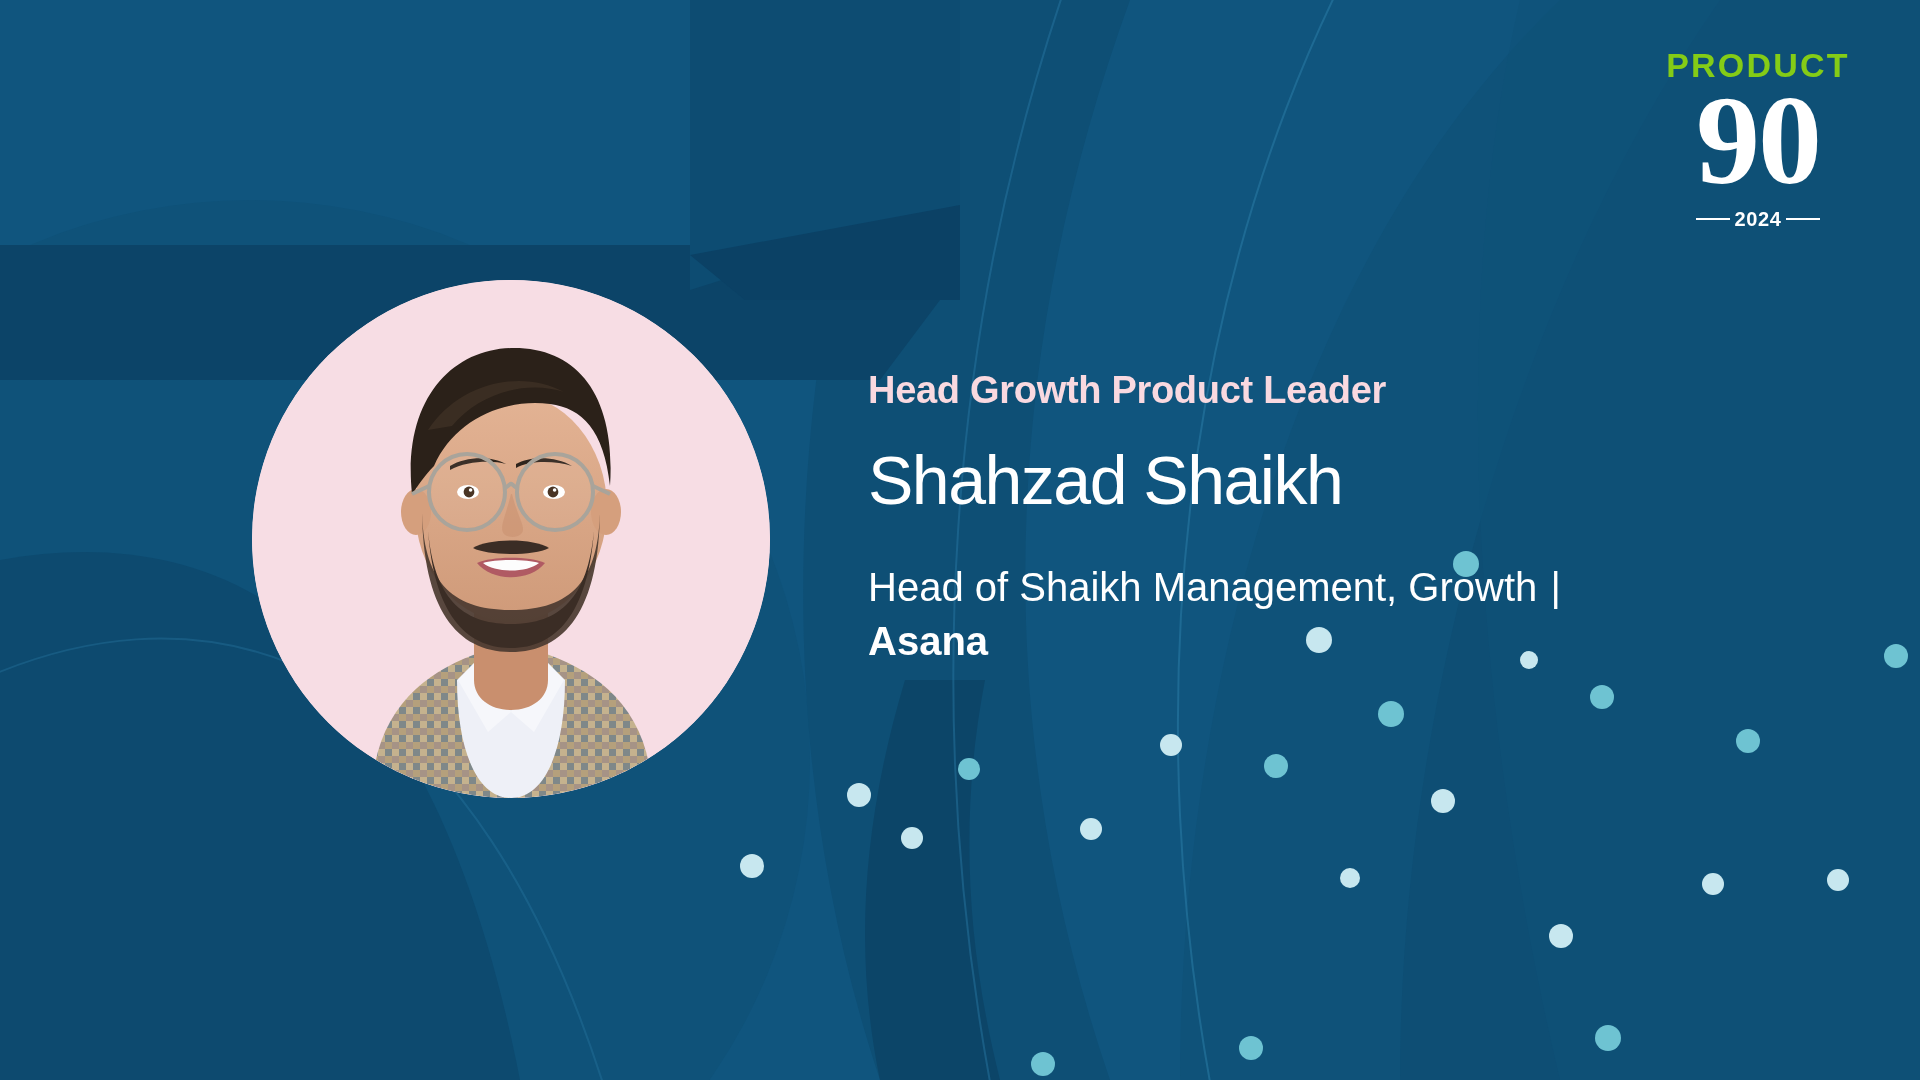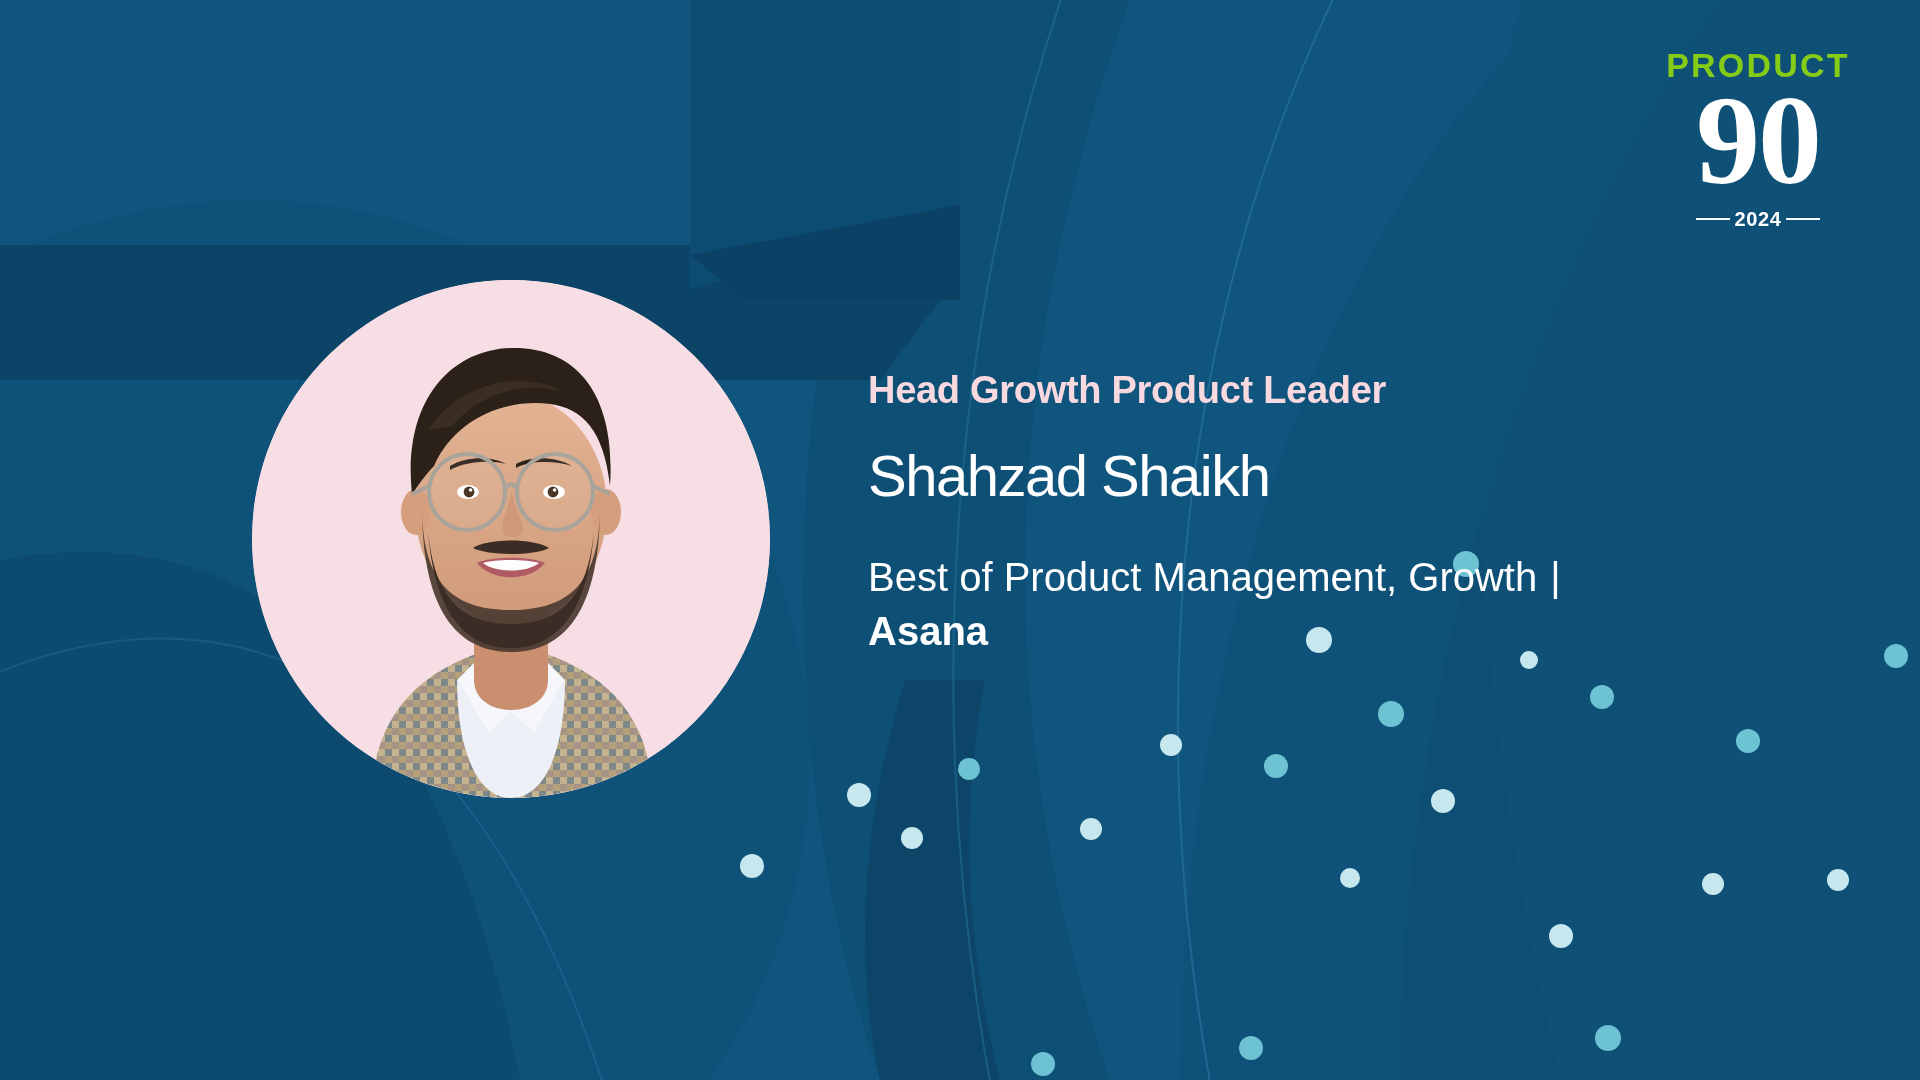--- a/index.html
+++ b/index.html
@@ -44,21 +44,21 @@
   .award-category{
     color:#f9d9e0;
     font-size:38px;
     font-weight:bold;
     letter-spacing:-0.3px;
     margin:0 0 34px 0;
     line-height:1.1;
   }
   .person-name{
     color:#ffffff;
-    font-size:58px;
+    font-size:68px;
     font-weight:300;
     letter-spacing:-1.5px;
     line-height:1.02;
     margin:0 0 46px 0;
   }
   .person-role{
     color:#ffffff;
     font-size:40px;
     font-weight:300;
     line-height:1.34;
@@ -257,21 +257,21 @@
         <path d="M259,214 C253,238 247,248 252,254 C256,258 266,258 270,253
                  C274,247 266,238 260,214 Z" fill="#c9906f" opacity="0.55"></path>
       </g>
     </svg>
   </div>
 
   <div class="text-block">
     <p class="award-category">Head Growth Product Leader</p>
     <h1 class="person-name">Shahzad Shaikh</h1>
     <p class="person-role">
-      <span>Best of Product Management, Growth</span>
+      <span>Head of Shaikh Management, Growth</span>
       <span class="sep">|</span>
       <span class="company">Asana</span>
     </p>
   </div>
 
   <div class="logo">
     <div class="logo-word">PRODUCT</div>
     <div class="logo-fifty">90</div>
     <div class="logo-year-row">
       <span class="logo-rule"></span>

